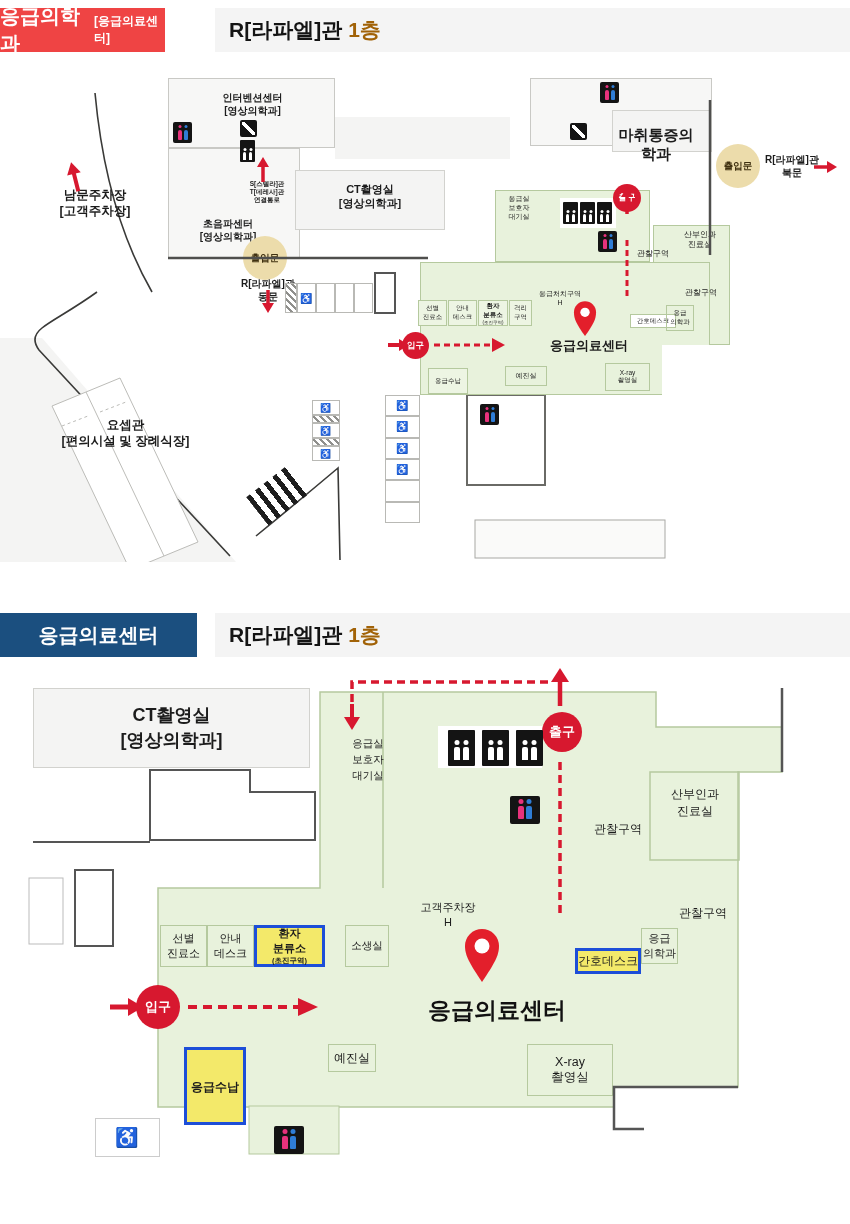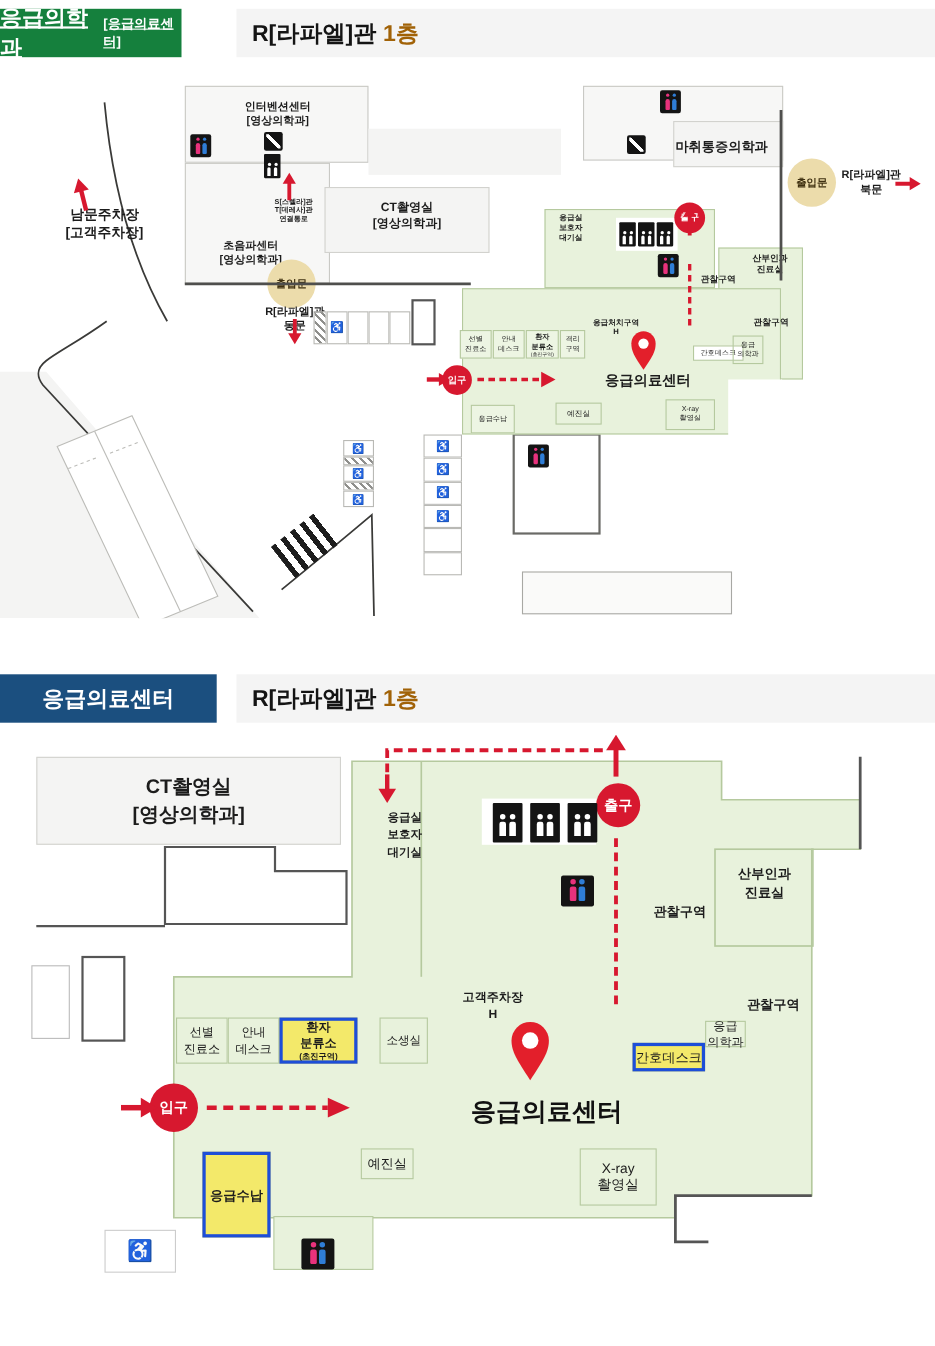--- a/index.html
+++ b/index.html
@@ -16,21 +16,21 @@
   .t-red{font-size:21px;font-weight:bold;color:#a16207;margin-left:6px;}
   
   .map{position:absolute;left:0;top:0;width:850px;}
   .map svg{position:absolute;left:0;top:0;pointer-events:none;}
   .bld{position:absolute;background:#f7f7f6;border:1px solid #c9c9c5;box-sizing:border-box;}
   .bld2{position:absolute;background:#f4f4f3;border:1px solid #d2d2ce;box-sizing:border-box;}
   .grn{position:absolute;background:#e8f2dc;border:1px solid #b5c99e;box-sizing:border-box;}
   .room{position:absolute;background:#edf5e3;border:1px solid #b5c99e;box-sizing:border-box;}
   .roomline{position:absolute;background:transparent;border:1px solid #b5c99e;box-sizing:border-box;}
   .ylw{position:absolute;background:#f3e96a;border:3px solid #1d4ed8;box-sizing:border-box;}
-  .lbl{position:absolute;white-space:pre-line;text-align:center;line-height:1.25;font-weight:bold;}
+  .lbl{position:absolute;white-space:pre-line;text-align:center;line-height:1.25;}
   .b{font-weight:bold;}
   .rc{position:absolute;background:#d7182f;color:#fff;border-radius:50%;font-weight:bold;
       display:flex;align-items:center;justify-content:center;}
   .bc{position:absolute;background:#ecdcab;color:#3f3010;border-radius:50%;font-weight:bold;
       display:flex;align-items:center;justify-content:center;}
   
   .wc{position:absolute;background:#141414;border-radius:2px;display:flex;align-items:center;justify-content:center;gap:2px;}
   .wc i{display:block;border-radius:2px 2px 1px 1px;position:relative;}
   .wc i::before{content:"";position:absolute;top:-5px;left:50%;transform:translateX(-50%);
       width:3px;height:3px;border-radius:50%;background:inherit;}
@@ -50,21 +50,21 @@
       background:linear-gradient(45deg,transparent 40%,#fff 40%,#fff 58%,transparent 58%);}
   .pcell{box-sizing:border-box;border:1px solid #b9b9b5;background:#fff;display:flex;align-items:center;justify-content:center;color:#333;}
   .hatch{background:repeating-linear-gradient(45deg,#fff 0 3px,#8f8f8c 3px 5px);}
   .cross{position:absolute;background:repeating-linear-gradient(90deg,#1d1d1d 0 5px,transparent 5px 11px);}
 </style>
 </head>
 <body>
 
 <div id="stage">
 
-  <div class="abs badge" style="left:0;top:8px;width:165px;height:44px;background:#15803d;text-decoration:underline;">
+  <div class="abs badge" style="left:0;top:8px;width:165px;height:44px;background:#ef4444;">
     <span style="font-size:20px;">응급의학과</span>
     <span style="font-size:12px;margin-left:5px;">[응급의료센터]</span>
   </div>
   <div class="abs strip" style="left:215px;top:8px;width:635px;height:44px;">
     <span class="t-big" style="margin-left:14px;">R[라파엘]관</span>
     <span class="t-red">1층</span>
   </div>
 
   <div class="map" style="top:70px;height:492px;">
 
@@ -98,21 +98,21 @@
 [영상의학과]</div>
     <div class="bld2" style="left:335px;top:47px;width:175px;height:42px;border:none;"></div>
     <div class="bld2" style="left:295px;top:100px;width:150px;height:60px;"></div>
     <div class="lbl b" style="left:300px;top:113px;width:140px;font-size:11px;">CT촬영실
 [영상의학과]</div>
     <div class="lbl b" style="left:238px;top:110px;width:58px;font-size:6.5px;">S[스텔라]관
 T[데레사]관
 연결통로</div>
     <div class="bld" style="left:530px;top:8px;width:182px;height:68px;"></div>
     <div class="bld2" style="left:612px;top:40px;width:100px;height:42px;"></div>
-    <div class="lbl b" style="left:614px;top:56px;width:84px;font-size:12px;">마취통증의학과</div>
+    <div class="lbl b" style="left:614px;top:56px;width:84px;font-size:15px;">마취통증의학과</div>
 
 
     <div class="grn" style="left:495px;top:120px;width:155px;height:72px;"></div>
     <div class="grn" style="left:653px;top:155px;width:77px;height:120px;"></div>
     <div class="grn" style="left:420px;top:192px;width:290px;height:133px;"></div>
     <div class="abs" style="left:662px;top:275px;width:49px;height:51px;background:#fff;"></div>
     <div class="abs" style="left:560px;top:128px;width:56px;height:30px;background:#fff;"></div>
 
     <div class="lbl" style="left:496px;top:125px;width:46px;font-size:7px;">응급실
 보호자
@@ -167,20 +167,22 @@
       </div>
     <div class="bc" style="left:243px;top:166px;width:44px;height:44px;font-size:9.5px;">
       <span>출입문</span>
       </div>
     <div class="bc" style="left:716px;top:74px;width:44px;height:44px;font-size:9.5px;">
       <span>출입문</span>
       </div>
 
     <div class="lbl b" style="left:30px;top:118px;width:130px;font-size:12.5px;">남문주차장
 [고객주차장]</div>
+    <div class="lbl b" style="left:38px;top:348px;width:175px;font-size:12.5px;">요셉관
+[편의시설 및 장례식장]</div>
     <div class="lbl b" style="left:238px;top:208px;width:60px;font-size:10px;">R[라파엘]관
 동문</div>
     <div class="lbl b" style="left:760px;top:84px;width:64px;font-size:10px;">R[라파엘]관
 북문</div>
 
     <div class="wc sm" style="left:173px;top:52px;">
         <i class="f"></i>
         <i class="m"></i>
       </div>
     <div class="esc" style="left:240px;top:50px;width:17px;height:17px;"></div>
@@ -349,26 +351,26 @@
 분류소</span>
       <span class="b" style="font-size:7.5px;">(초진구역)</span>
       </div>
     <div class="room ctr" style="left:345px;top:263px;width:44px;height:42px;background:#e8f2dc;">
       <span style="font-size:10.5px;">소생실</span>
       </div>
 
     <div class="ylw ctr" style="left:575px;top:286px;width:66px;height:26px;">
       <span style="font-size:12px;">간호데스크</span>
       </div>
-    <div class="roomline ctr" style="left:641px;top:266px;width:37px;height:24px;">
+    <div class="roomline ctr" style="left:641px;top:266px;width:37px;height:36px;">
       <span class="pre" style="font-size:11px;">응급
 의학과</span>
       </div>
     <div class="lbl b" style="left:377px;top:334px;width:240px;font-size:23px;color:#111;">응급의료센터</div>
-    <div class="roomline ctr" style="left:527px;top:382px;width:70px;height:52px;">
+    <div class="roomline ctr" style="left:527px;top:382px;width:86px;height:52px;">
       <span class="pre" style="font-size:12.5px;">X-ray
 촬영실</span>
       </div>
     <div class="roomline ctr" style="left:328px;top:382px;width:48px;height:28px;">
       <span style="font-size:12px;">예진실</span>
       </div>
     <div class="ylw" style="left:184px;top:385px;width:62px;height:78px;"></div>
     <div class="lbl b" style="left:184px;top:418px;width:62px;font-size:12px;">응급수납</div>
 
     <div class="rc" style="left:542px;top:50px;width:40px;height:40px;font-size:13px;">

